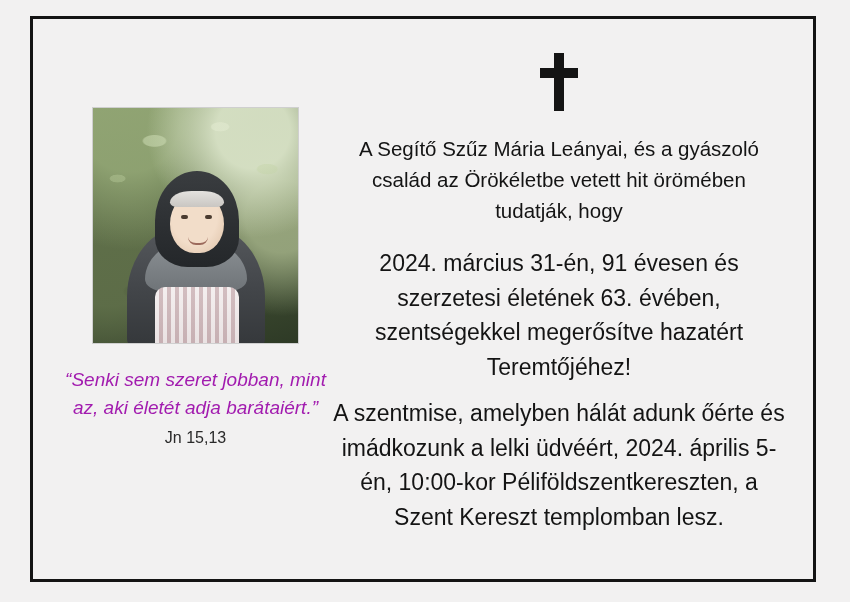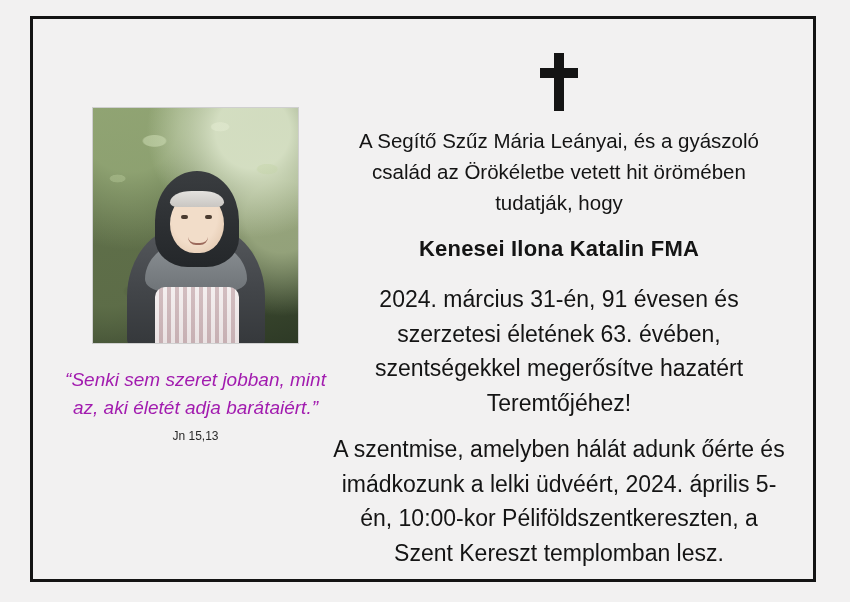--- a/index.html
+++ b/index.html
@@ -155,21 +155,21 @@
 
   .quote {
     margin-top: 22px;
     font-style: italic;
     font-size: 19px;
     line-height: 1.45;
     color: #a21caf;
   }
   .quote-ref {
     margin-top: 8px;
-    font-size: 12px;
+    font-size: 16px;
     font-style: normal;
     color: #2a2a2a;
   }
 
   
   .right-col {
     position: absolute;
     left: 300px;
     top: 32px;
     width: 452px;
@@ -181,21 +181,21 @@
     height: 62px;
     display: flex;
     align-items: center;
     justify-content: center;
   }
   .cross svg { display: block; }
 
   .intro {
     font-size: 20.5px;
     line-height: 1.52;
-    margin-top: 12px;
+    margin-top: 20px;
   }
   .name {
     font-size: 22px;
     font-weight: bold;
     margin-top: 18px;
     letter-spacing: 0.2px;
   }
   .block {
     font-size: 23px;
     line-height: 1.5;
@@ -233,19 +233,18 @@
 
     <div class="right-col">
       <div class="cross">
         <svg width="44" height="58" viewBox="0 0 44 58" aria-hidden="true">
           <rect x="17" y="0" width="10" height="58" fill="#141414"></rect>
           <rect x="3" y="15" width="38" height="10" fill="#141414"></rect>
         </svg>
       </div>
 
       <div class="intro">A Segítő Szűz Mária Leányai, és a gyászoló család az Örökéletbe vetett hit örömében tudatják, hogy</div>
-      <div class="name">Kenesei Ilona Katalin FMA</div>
       <div class="block death">2024. március 31-én, 91 évesen és szerzetesi életének 63. évében, szentségekkel megerősítve hazatért Teremtőjéhez!</div>
       <div class="block mass">A szentmise, amelyben hálát adunk őérte és imádkozunk a lelki üdvéért, 2024. április 5-én, 10:00-kor Péliföldszentkereszten, a Szent Kereszt templomban lesz.</div>
     </div>
 
   </div>
 </div>
 
 </body></html>

